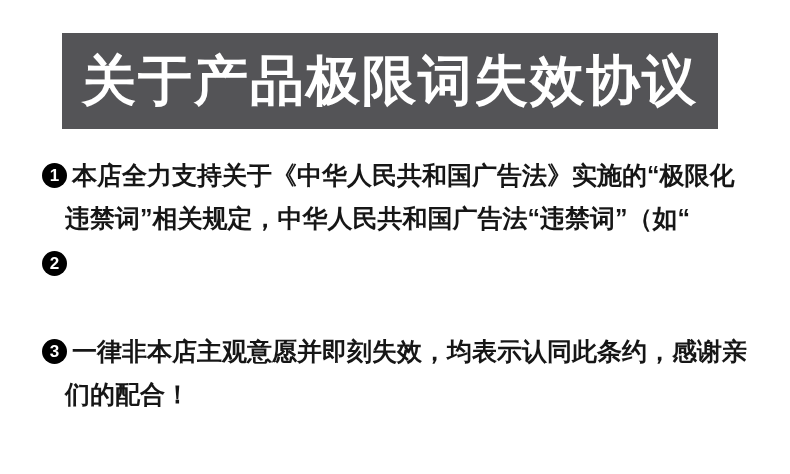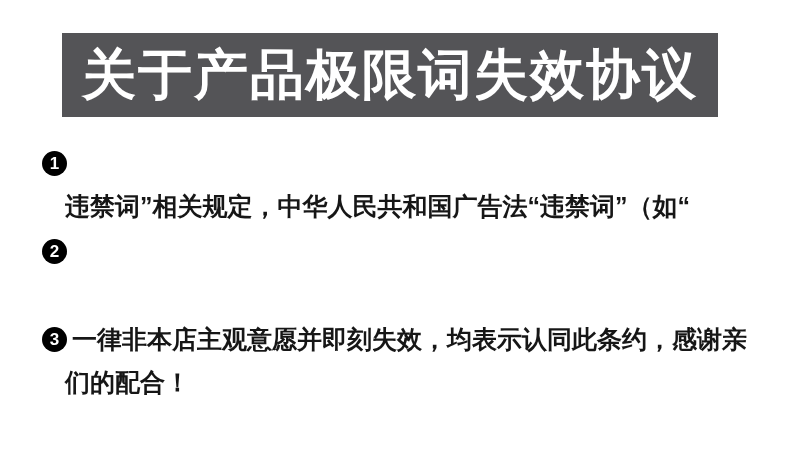--- a/index.html
+++ b/index.html
@@ -9,21 +9,21 @@
   body {
     width: 790px;
     height: 474px;
     background: #ffffff;
     overflow: hidden;
     font-family: "Liberation Sans", sans-serif;
   }
   .banner {
     margin: 33px 0 0 62px;
     width: 656px;
-    height: 84px;
+    height: 96px;
     background: #545457;
     display: flex;
     align-items: center;
     justify-content: center;
   }
   .banner-title {
     margin: 0;
     color: #ffffff;
     font-size: 54px;
     font-weight: bold;
@@ -74,21 +74,21 @@
     <h1 class="banner-title">关于产品极限词失效协议</h1>
   </div>
 
   <div class="clauses">
 
     <div class="clause">
       <span class="num-badge">
           <span>1</span>
         </span>
       <p class="clause-text">
-        <br>
+        <span>本店全力支持关于《中华人民共和国广告法》实施的“极限化</span><br>
         <span>违禁词”相关规定，中华人民共和国广告法“违禁词”（如“</span><br>
       </p>
     </div>
 
     <div class="clause">
       <span class="num-badge">
           <span>2</span>
         </span>
       <p class="clause-text">
         <br>

